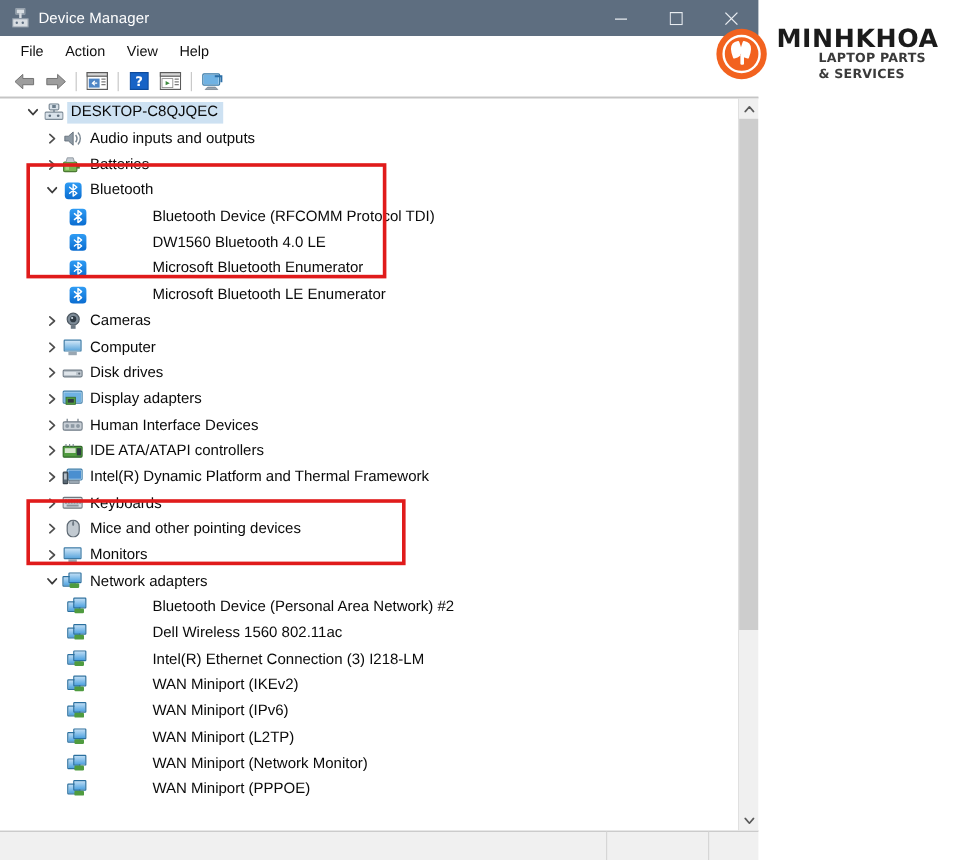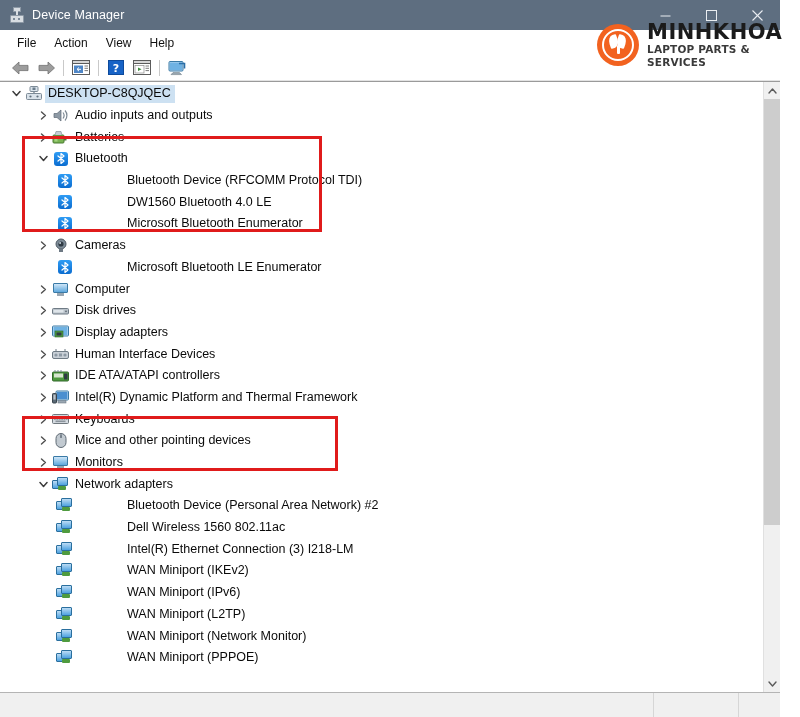--- a/index.html
+++ b/index.html
@@ -5,21 +5,21 @@
   * { box-sizing: border-box; }
   html, body {
     margin: 0; padding: 0;
     width: 800px; height: 717px;
     overflow: hidden;
     font-family: "Liberation Sans", sans-serif;
     background: #ffffff;
   }
   #app {
     position: relative;
-    width: 780px; height: 717px;
+    width: 632px; height: 717px;
     background: #ffffff;
     display: flex;
     flex-direction: column;
   }
 
   
   .titlebar {
     height: 30px;
     background: #5e6e80;
     display: flex;
@@ -103,20 +103,21 @@
     color: #1b1b1b;
     line-height: 22px;
   }
   .wm-sub {
     font-family: "DejaVu Sans", sans-serif;
     font-weight: 700;
     font-size: 10.5px;
     letter-spacing: .2px;
     color: #3a3a3a;
     line-height: 13px;
+    margin-left: 35px;
   }
 
   
   .menubar {
     height: 25px;
     background: #ffffff;
     display: flex;
     align-items: center;
     padding-left: 8px;
     flex: 0 0 25px;
@@ -180,21 +181,21 @@
   }
   .row .chev svg { display: block; }
   .row .ico {
     width: 19px; flex: 0 0 19px;
     display: flex; align-items: center; justify-content: center;
     margin-right: 5px;
   }
   .row .lbl { line-height: 15px; }
   .row.sel .lbl { background: #cde1f2; padding: 1px 4px 2px 3px; margin-left: -3px; }
 
-  .depth0 { padding-left: 8px; }
+  .depth0 { padding-left: 8px; margin-left: 11px; }
   .depth1 { padding-left: 35px; }
   .depth2 { padding-left: 55px; gap: 48px; }
 
   
   .redbox {
     position: absolute;
     border: 3px solid #e01b1b;
     pointer-events: none;
     z-index: 3;
   }
@@ -458,45 +459,45 @@
         <div class="row depth2">
           <span class="ico">
             <span class="bt-sq">
               <svg width="8" height="11" viewBox="0 0 8 11">
                 <path d="M1 3 L7 8 L4 10.5 L4 0.5 L7 3 L1 8" fill="none" stroke="#ffffff" stroke-width="1.2" stroke-linejoin="round" stroke-linecap="round"></path>
               </svg>
             </span>
           </span>
           <span class="lbl">Microsoft Bluetooth Enumerator</span>
         </div>
+        <div class="row depth2">
+          <span class="ico">
+            <span class="bt-sq">
+              <svg width="8" height="11" viewBox="0 0 8 11">
+                <path d="M1 3 L7 8 L4 10.5 L4 0.5 L7 3 L1 8" fill="none" stroke="#ffffff" stroke-width="1.2" stroke-linejoin="round" stroke-linecap="round"></path>
+              </svg>
+            </span>
+          </span>
+          <span class="lbl">Microsoft Bluetooth LE Enumerator</span>
+        </div>
         <div class="row depth1">
           <span class="chev">
             <svg width="7" height="9" viewBox="0 0 7 9">
               <path d="M1.5 1 L5.4 4.5 L1.5 8" fill="none" stroke="#4f4f4f" stroke-width="1.4" stroke-linecap="round" stroke-linejoin="round"></path>
             </svg>
           </span>
           <span class="ico">
             <svg width="16" height="15" viewBox="0 0 16 15">
         <circle cx="8" cy="6" r="5" fill="#7d8b97" stroke="#4f5a64"></circle>
         <circle cx="8" cy="6" r="2.6" fill="#2f3a44"></circle>
         <circle cx="7.1" cy="5" r="0.9" fill="#d8e2ea"></circle>
         <rect x="6" y="11" width="4" height="3" fill="#6d7984"></rect>
       </svg>
           </span>
           <span class="lbl">Cameras</span>
-        </div>
-        <div class="row depth2">
-          <span class="ico">
-            <span class="bt-sq">
-              <svg width="8" height="11" viewBox="0 0 8 11">
-                <path d="M1 3 L7 8 L4 10.5 L4 0.5 L7 3 L1 8" fill="none" stroke="#ffffff" stroke-width="1.2" stroke-linejoin="round" stroke-linecap="round"></path>
-              </svg>
-            </span>
-          </span>
-          <span class="lbl">Microsoft Bluetooth LE Enumerator</span>
         </div>
         <div class="row depth1">
           <span class="chev">
             <svg width="7" height="9" viewBox="0 0 7 9">
               <path d="M1.5 1 L5.4 4.5 L1.5 8" fill="none" stroke="#4f4f4f" stroke-width="1.4" stroke-linecap="round" stroke-linejoin="round"></path>
             </svg>
           </span>
           <span class="ico">
             <span class="mon-ico">
               <span class="scr"></span>

